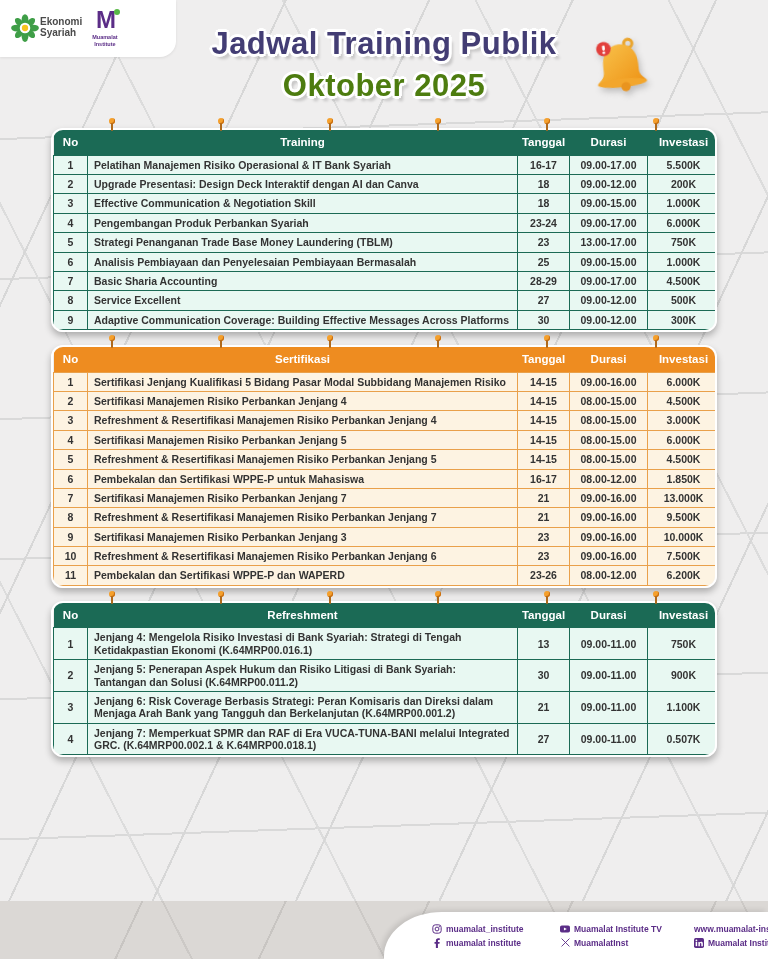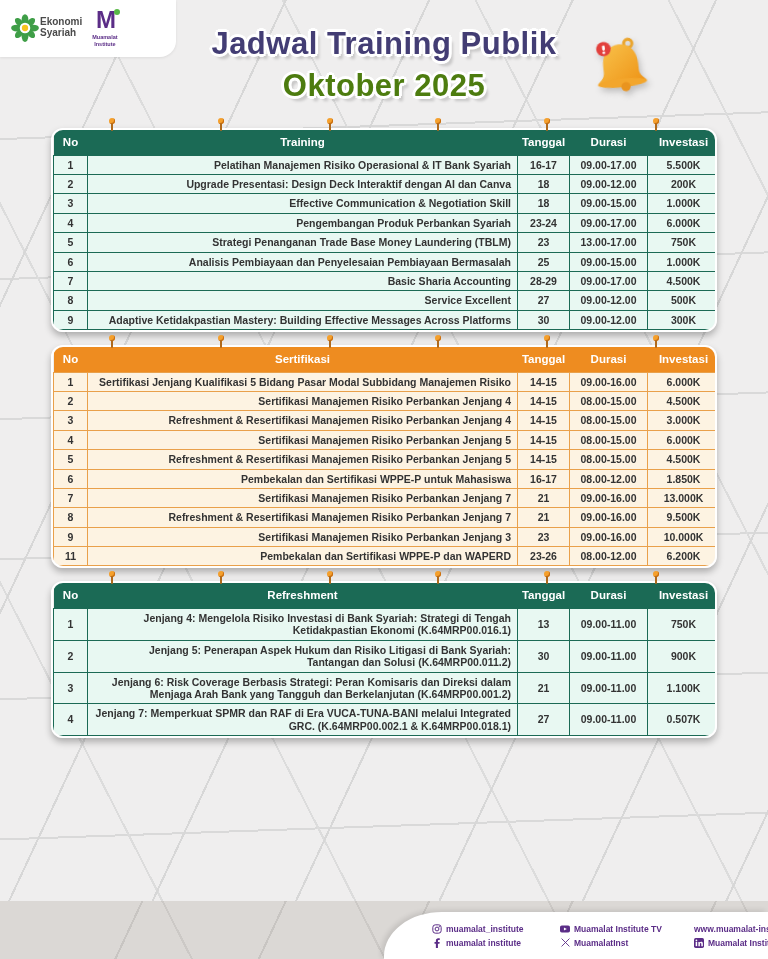--- a/index.html
+++ b/index.html
@@ -45,21 +45,21 @@
   .pins{display:flex;justify-content:space-between;padding:0 58px;height:13px;position:relative;z-index:2;margin-bottom:-3px;}
   .pin{width:6px;height:13px;position:relative;}
   .pin::before{content:"";position:absolute;top:0;left:0;width:6px;height:6px;border-radius:50%;background:#f5a02c;box-shadow:inset -1px -1px 0 #c96d10;}
   .pin::after{content:"";position:absolute;top:5px;left:2px;width:2px;height:8px;background:#b06a1c;border-radius:1px;}
   .table-card{border-radius:12px;overflow:hidden;border:2px solid #fff;
     box-shadow:0 4px 7px rgba(0,0,0,.28);}
   table{width:100%;border-collapse:collapse;table-layout:fixed;}
   thead th{color:#fff;font-size:11.5px;font-weight:bold;padding:6px 2px;line-height:1.1;}
   tbody td{font-size:10.5px;font-weight:bold;color:#333;padding:3px 6px;line-height:1.18;border-style:solid;border-width:1.5px;}
   td.c-no, td.c-tanggal, td.c-durasi, td.c-investasi{text-align:center;padding-left:2px;padding-right:2px;}
-  td.c-title{text-align:right;}
+  td.c-title{text-align:left;}
   .theme-teal thead th{background:#1b6a55;}
   .theme-teal tbody td{background:#e8f8f2;border-color:#1b6a55;}
   .theme-orange thead th{background:#ee8c20;}
   .theme-orange tbody td{background:#fdf3e2;border-color:#e9a04a;}
   .theme-orange tbody td{font-size:10.5px;}
 
   
   .footer{position:absolute;right:0;bottom:0;z-index:6;width:384px;height:47px;background:#fff;
     border-top-left-radius:58px 44px;box-sizing:border-box;
     display:grid;grid-template-columns:118px 124px auto;gap:4px 10px;align-content:center;
@@ -207,21 +207,21 @@
               </tr>
               <tr>
                 <td class="c-no">8</td>
                 <td class="c-title">Service Excellent</td>
                 <td class="c-tanggal">27</td>
                 <td class="c-durasi">09.00-12.00</td>
                 <td class="c-investasi">500K</td>
               </tr>
               <tr>
                 <td class="c-no">9</td>
-                <td class="c-title">Adaptive Ketidakpastian Mastery: Building Effective Messages Across Platforms</td>
+                <td class="c-title">Adaptive Communication Coverage: Building Effective Messages Across Platforms</td>
                 <td class="c-tanggal">30</td>
                 <td class="c-durasi">09.00-12.00</td>
                 <td class="c-investasi">300K</td>
               </tr>
             </tbody>
           </table>
         </div>
       </section>
     <section class="table-section">
         <div class="pins">
@@ -308,20 +308,27 @@
                 <td class="c-investasi">9.500K</td>
               </tr>
               <tr>
                 <td class="c-no">9</td>
                 <td class="c-title">Sertifikasi Manajemen Risiko Perbankan Jenjang 3</td>
                 <td class="c-tanggal">23</td>
                 <td class="c-durasi">09.00-16.00</td>
                 <td class="c-investasi">10.000K</td>
               </tr>
               <tr>
+                <td class="c-no">10</td>
+                <td class="c-title">Refreshment &amp; Resertifikasi Manajemen Risiko Perbankan Jenjang 6</td>
+                <td class="c-tanggal">23</td>
+                <td class="c-durasi">09.00-16.00</td>
+                <td class="c-investasi">7.500K</td>
+              </tr>
+              <tr>
                 <td class="c-no">11</td>
                 <td class="c-title">Pembekalan dan Sertifikasi WPPE-P dan WAPERD</td>
                 <td class="c-tanggal">23-26</td>
                 <td class="c-durasi">08.00-12.00</td>
                 <td class="c-investasi">6.200K</td>
               </tr>
             </tbody>
           </table>
         </div>
       </section>

